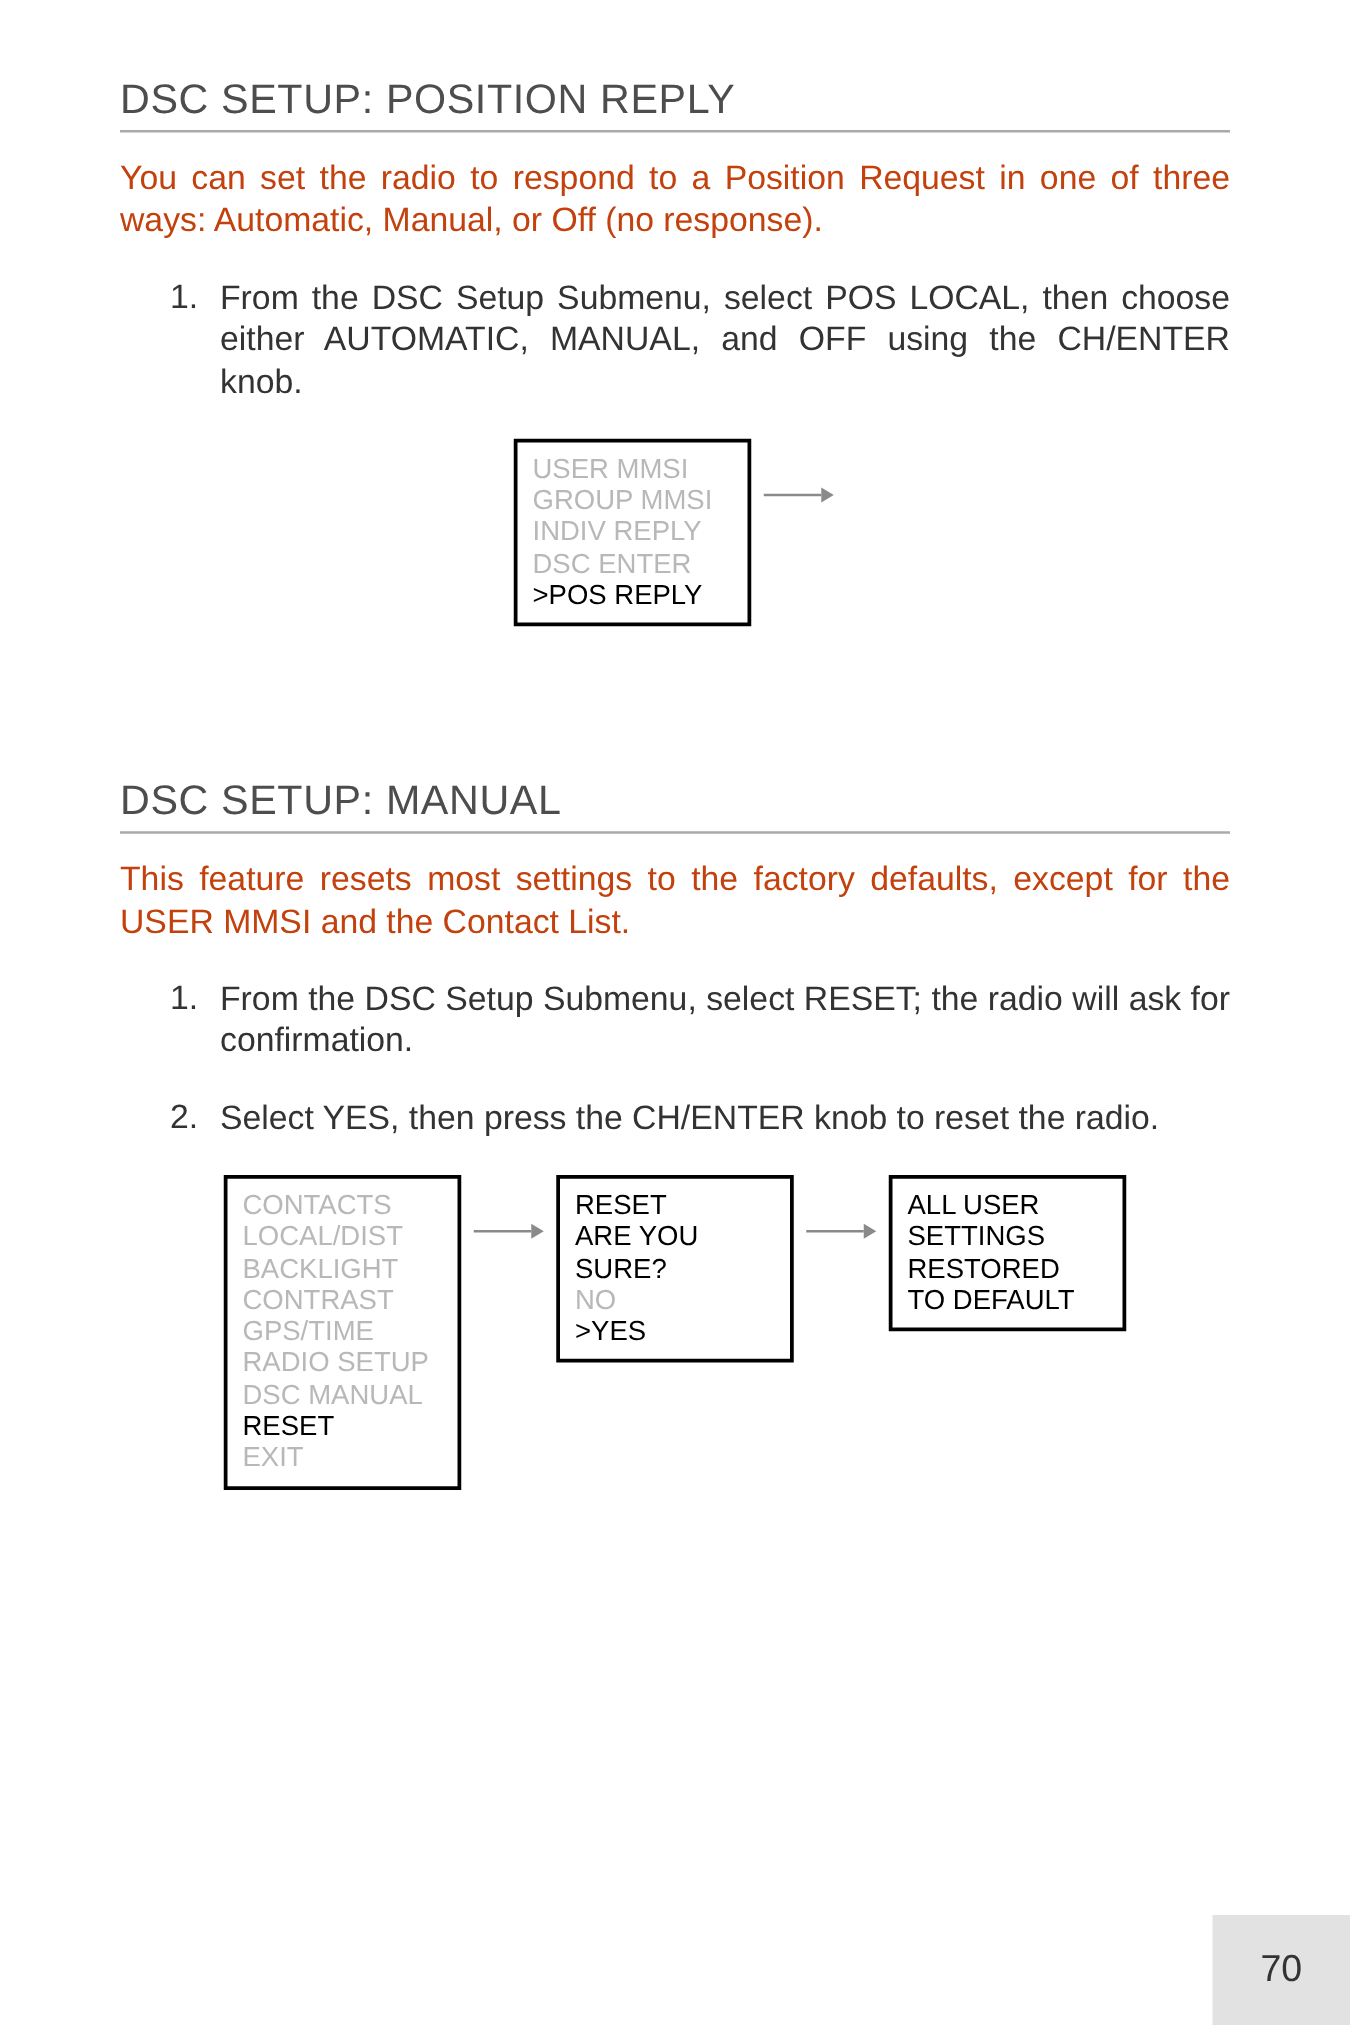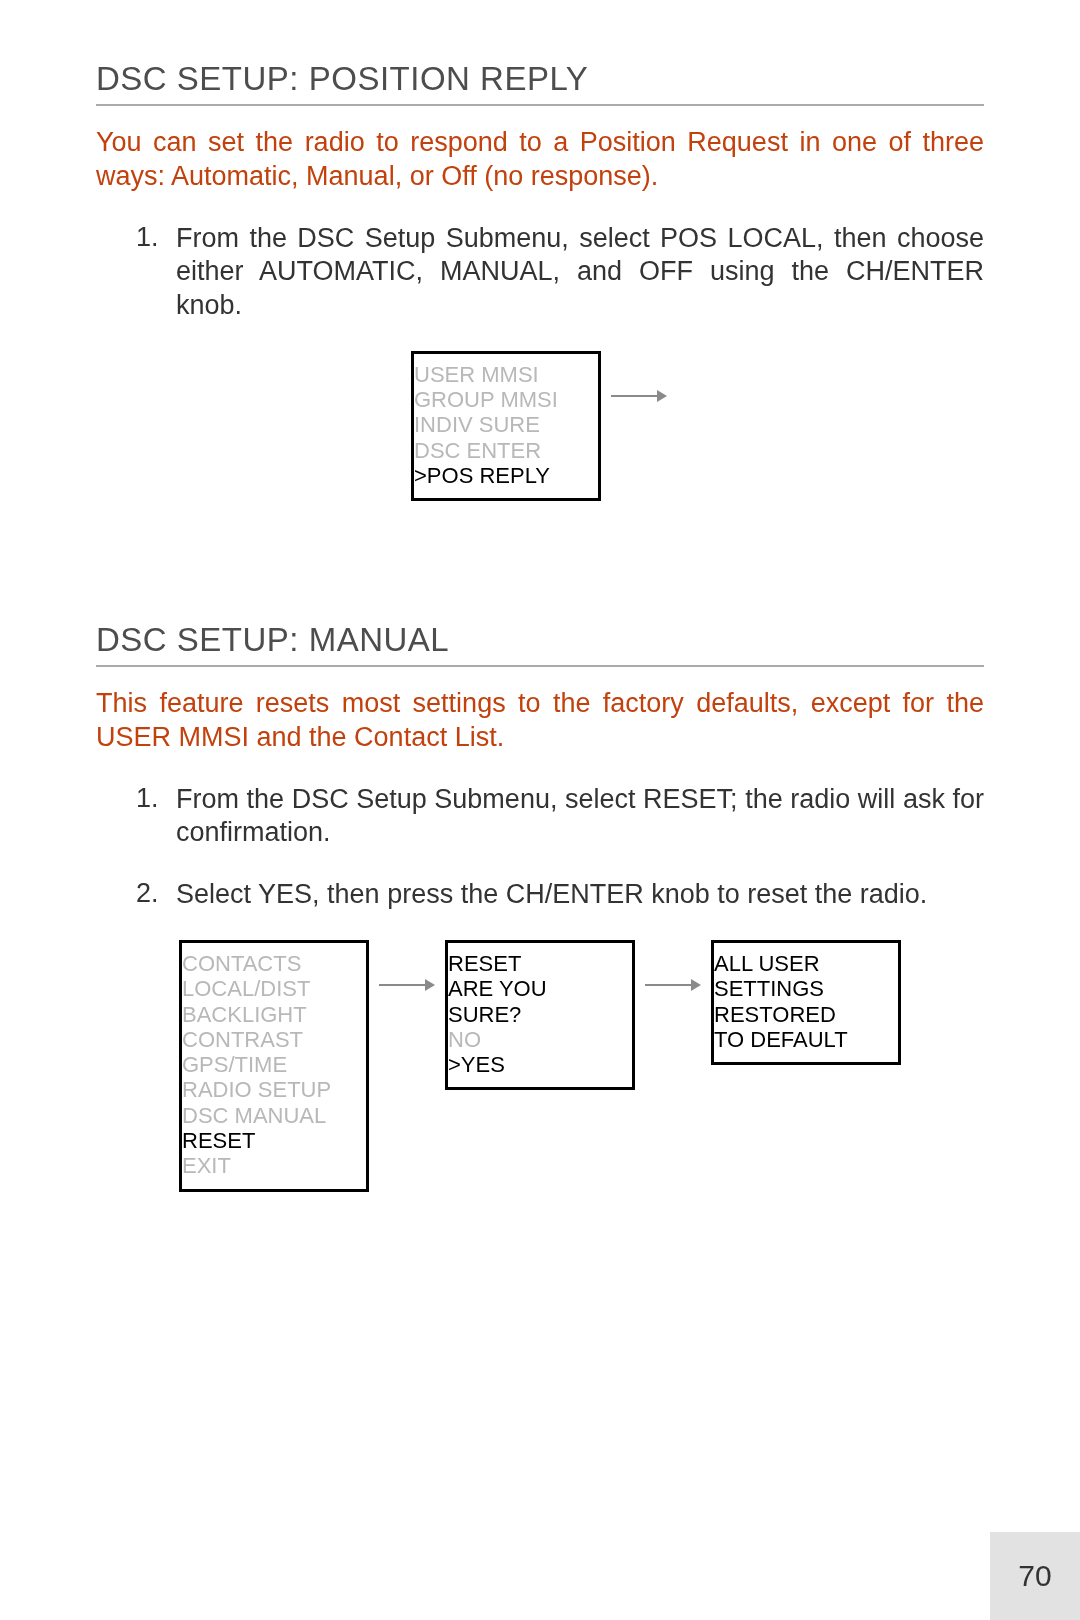--- a/index.html
+++ b/index.html
@@ -54,21 +54,21 @@
   .flow-row {
     display: flex;
     align-items: flex-start;
     justify-content: center;
     gap: 8px;
     margin: 10px 0 60px 0;
   }
   .flow-row.second { margin: 4px 0 80px 0; justify-content: center; }
   .lcd-box {
     border: 3px solid #000;
-    padding: 8px 12px 10px 0;
+    padding: 8px 12px 10px 12px;
     font-family: Arial, Helvetica, sans-serif;
     font-size: 22px;
     line-height: 1.15;
     min-width: 190px;
   }
   .lcd-line { white-space: nowrap; }
   .dim { color: #b8b8b8; }
   .sel { color: #000; }
   .arrow {
     align-self: flex-start;
@@ -76,21 +76,21 @@
     width: 60px;
     height: 18px;
     position: relative;
   }
   .arrow svg { display: block; }
   .page-num {
     position: absolute;
     right: 0;
     bottom: 0;
     background: #e2e2e2;
-    width: 90px;
+    width: 110px;
     height: 88px;
     display: flex;
     align-items: center;
     justify-content: center;
     font-size: 30px;
     font-stretch: condensed;
     color: #333;
   }
   .section-gap { height: 60px; }
 </style>
@@ -105,21 +105,21 @@
   <li>
     <span class="step-num">1.</span>
     <span class="step-text">From the DSC Setup Submenu, select POS LOCAL, then choose either AUTOMATIC, MANUAL, and OFF using the CH/ENTER knob.</span>
   </li>
 </ol>
 
 <div class="flow-row">
   <div class="lcd-box">
     <div class="lcd-line dim">USER MMSI</div>
     <div class="lcd-line dim">GROUP MMSI</div>
-    <div class="lcd-line dim">INDIV SURE</div>
+    <div class="lcd-line dim">INDIV REPLY</div>
     <div class="lcd-line dim">DSC ENTER</div>
     <div class="lcd-line sel">&gt;POS REPLY</div>
   </div>
   <div class="arrow">
     <svg width="60" height="18" viewBox="0 0 60 18">
         <line x1="2" y1="9" x2="48" y2="9" stroke="#8a8a8a" stroke-width="2"></line>
         <polygon points="48,3 58,9 48,15" fill="#8a8a8a"></polygon>
       </svg>
   </div>
 </div>

